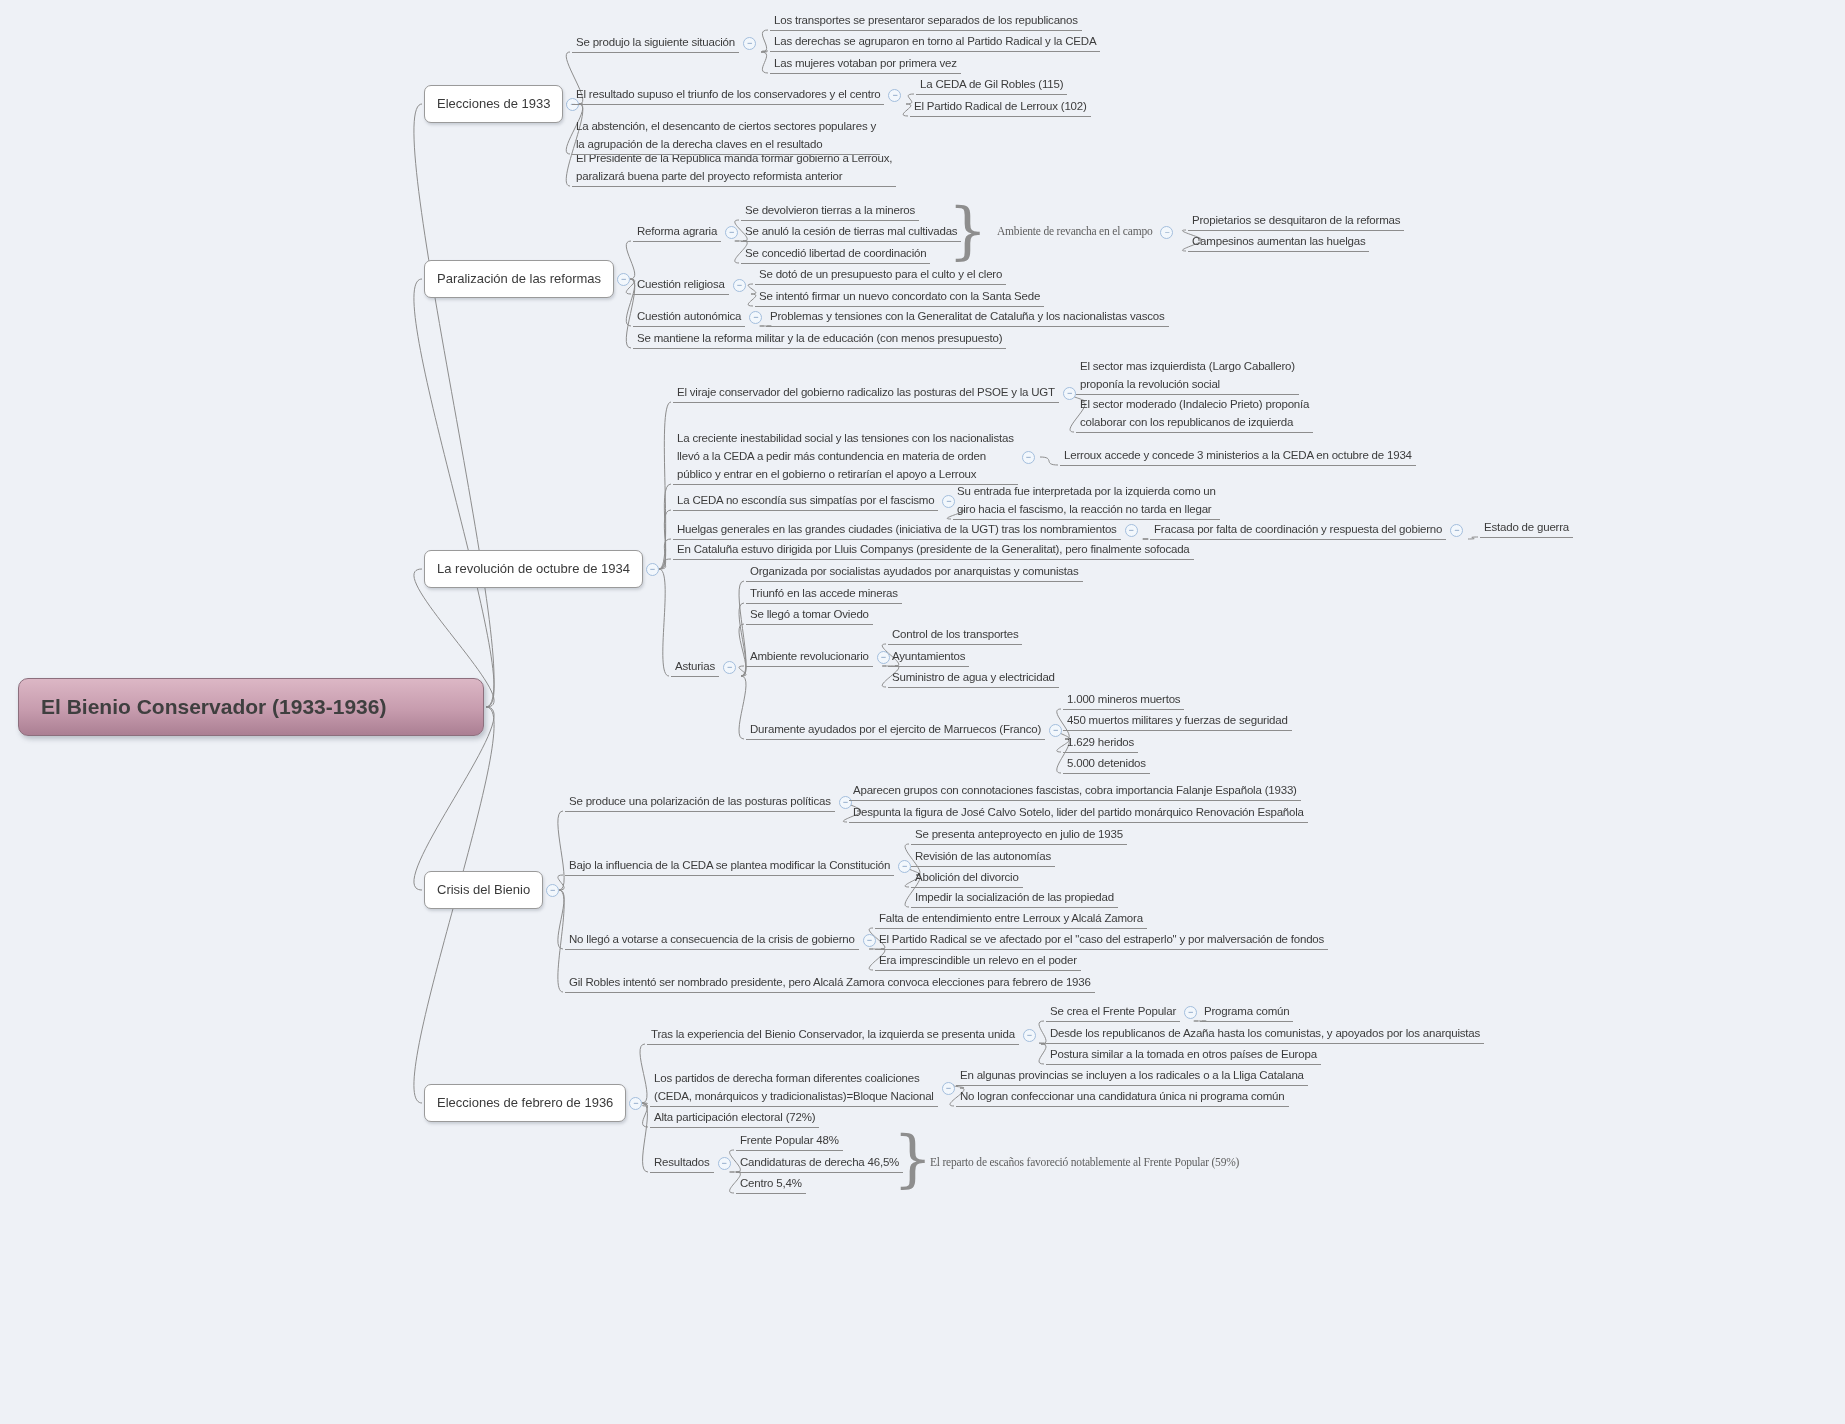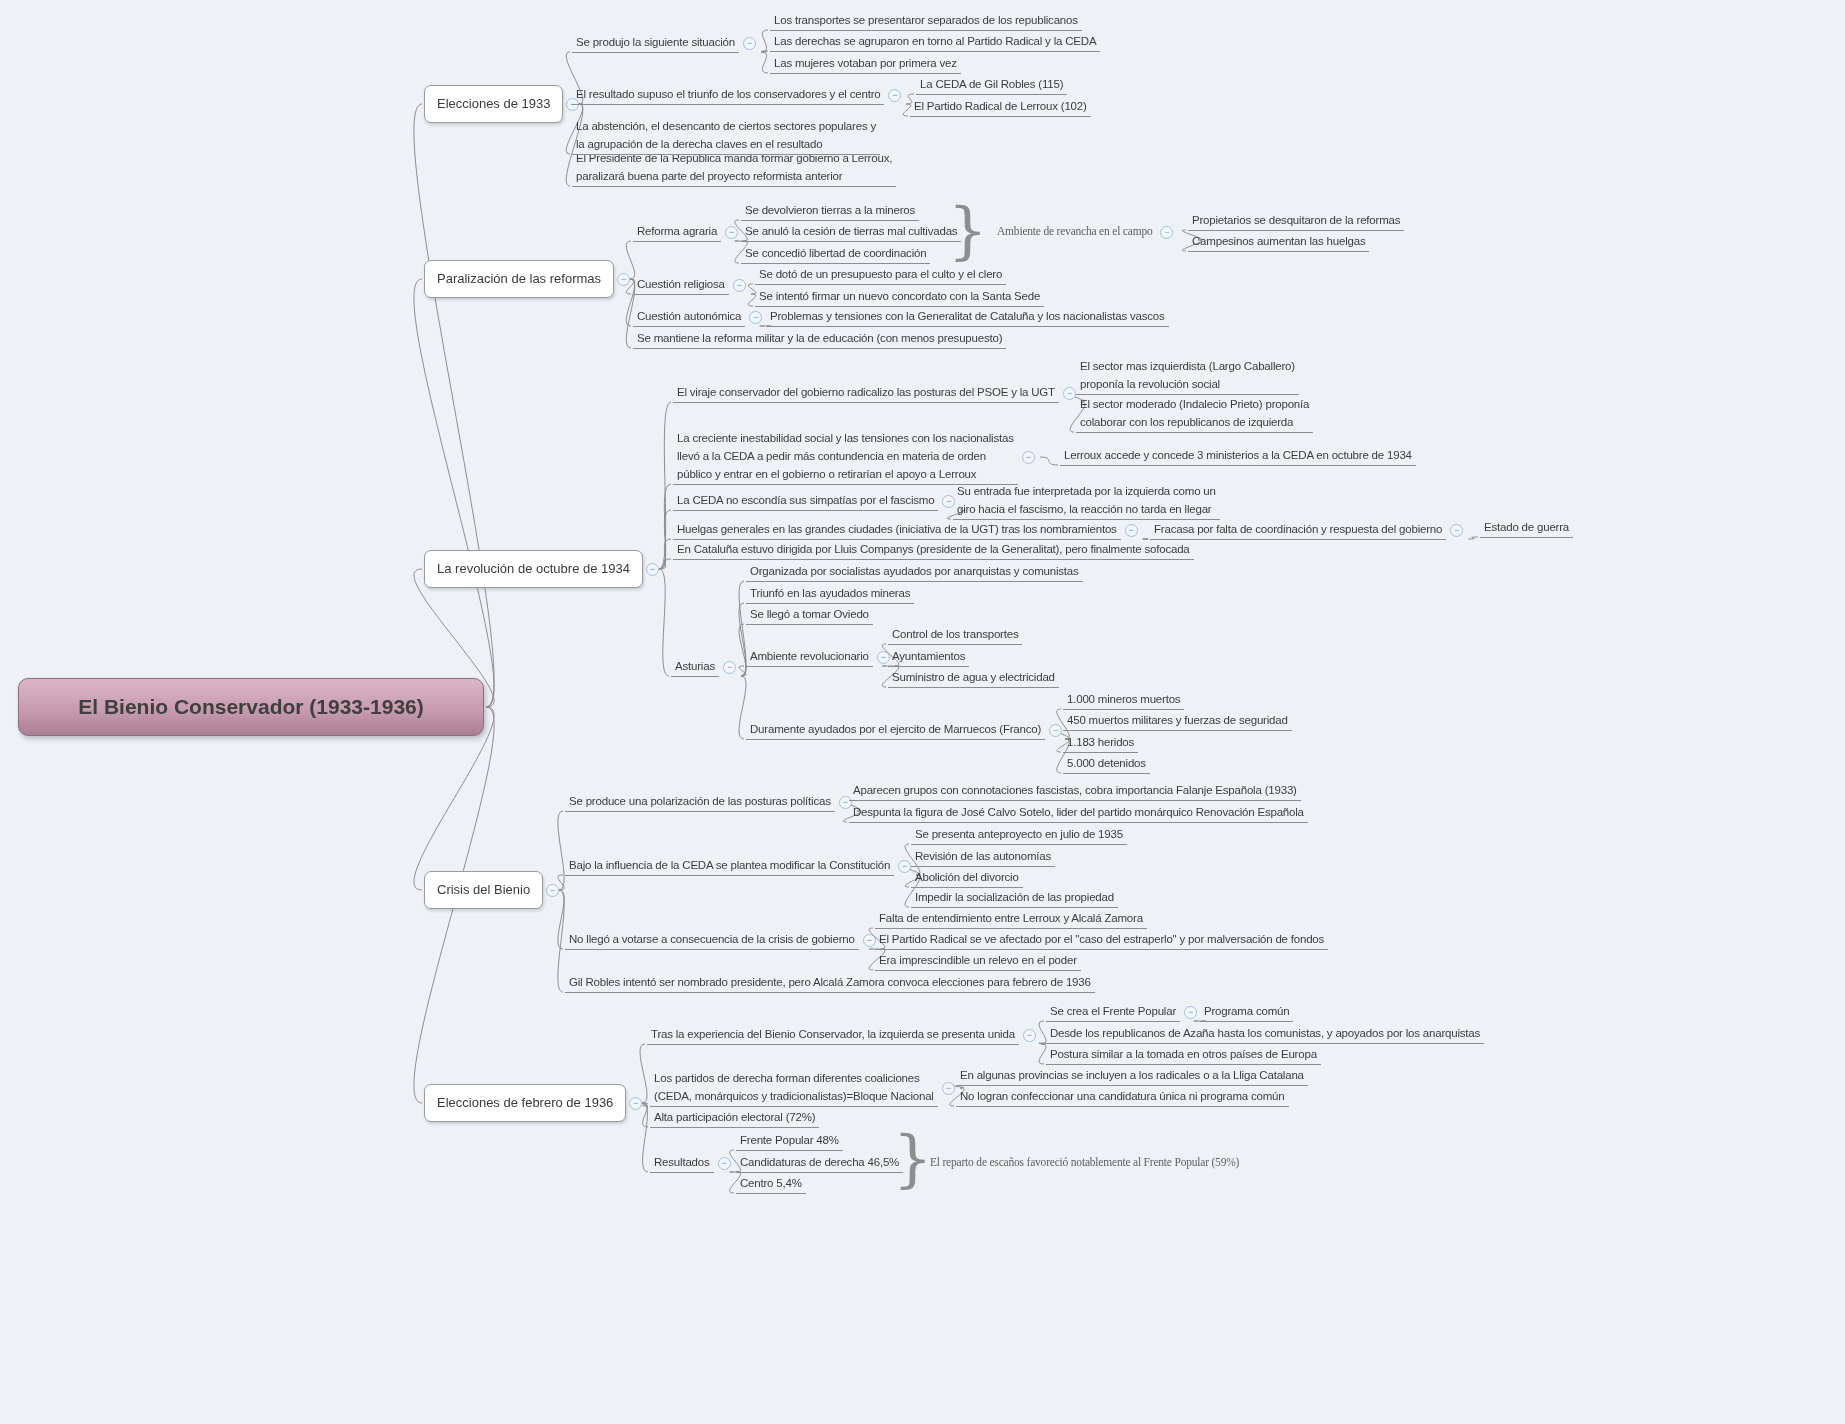--- a/index.html
+++ b/index.html
@@ -7,21 +7,21 @@
           font-family:"Liberation Sans","DejaVu Sans",sans-serif;}
   #wires{position:absolute;left:0;top:0;z-index:0;}
   #wires path{fill:none;stroke:#8d8d8d;stroke-width:1;}
   .t{position:absolute;z-index:2;font-size:11.5px;line-height:18px;letter-spacing:-0.2px;
      color:#3c3c3c;padding:0 4px 1px 4px;border-bottom:1px solid #8d8d8d;white-space:pre-line;}
   .nb{border-bottom:none;}
   .gray{color:#5f5f5f;font-family:Liberation Serif, serif;}
   .box{position:absolute;z-index:2;font-size:13px;line-height:16px;color:#3a3a3a;background:#ffffff;
        border:1px solid #9a9a9a;border-radius:7px;padding:10px 12px;white-space:nowrap;
        box-shadow:1px 2px 3px rgba(90,100,115,0.25);}
-  .root{position:absolute;z-index:2;left:18px;top:678px;min-width:420px;text-align:center;
+  .root{position:absolute;z-index:2;left:18px;top:678px;min-width:420px;text-align:left;
         font-size:21px;font-weight:bold;color:#3f3f3f;padding:16px 22px;border-radius:10px;
         border:1px solid #8c6f7d;background:linear-gradient(#dcb7c5,#c79cae 55%,#ab7f93);
         box-shadow:2px 3px 5px rgba(90,100,115,0.35);}
   .mini{position:absolute;right:-17px;top:calc(50% - 6px);width:11px;height:11px;border-radius:50%;
         background:#f2f7fc;border:1px solid #a3bedd;color:#6b8cb5;font-size:9px;line-height:11px;
         text-align:center;font-weight:normal;z-index:3;}
   .brace{position:absolute;z-index:1;font-family:"DejaVu Serif","Liberation Serif",serif;
          font-size:62px;line-height:76px;color:#8e8e8e;}
 </style>
 </head>
@@ -153,30 +153,30 @@
   <div class="t" id="v2a" style="left:1060px;top:446px">Lerroux accede y concede 3 ministerios a la CEDA en octubre de 1934</div>
   <div class="t ic" id="v3" style="left:673px;top:491px"><span>La CEDA no escondía sus simpatías por el fascismo</span><b class="mini">−</b></div>
   <div class="t" id="v3a" style="left:953px;top:482px">Su entrada fue interpretada por la izquierda como un
 giro hacia el fascismo, la reacción no tarda en llegar</div>
   <div class="t ic" id="v4" style="left:673px;top:520px"><span>Huelgas generales en las grandes ciudades (iniciativa de la UGT) tras los nombramientos</span><b class="mini">−</b></div>
   <div class="t ic" id="v4a" style="left:1150px;top:520px"><span>Fracasa por falta de coordinación y respuesta del gobierno</span><b class="mini">−</b></div>
   <div class="t" id="v4a1" style="left:1480px;top:518px">Estado de guerra</div>
   <div class="t" id="v5" style="left:673px;top:540px">En Cataluña estuvo dirigida por Lluis Companys (presidente de la Generalitat), pero finalmente sofocada</div>
   <div class="t ic" id="v6" style="left:671px;top:657px"><span>Asturias</span><b class="mini">−</b></div>
   <div class="t" id="a1" style="left:746px;top:562px">Organizada por socialistas ayudados por anarquistas y comunistas</div>
-  <div class="t" id="a2" style="left:746px;top:584px">Triunfó en las ayudados mineras</div>
+  <div class="t" id="a2" style="left:746px;top:584px">Triunfó en las accede mineras</div>
   <div class="t" id="a3" style="left:746px;top:605px">Se llegó a tomar Oviedo</div>
   <div class="t ic" id="a4" style="left:746px;top:647px"><span>Ambiente revolucionario</span><b class="mini">−</b></div>
   <div class="t" id="a4a" style="left:888px;top:625px">Control de los transportes</div>
   <div class="t" id="a4b" style="left:888px;top:647px">Ayuntamientos</div>
   <div class="t" id="a4c" style="left:888px;top:668px">Suministro de agua y electricidad</div>
   <div class="t ic" id="a5" style="left:746px;top:720px"><span>Duramente ayudados por el ejercito de Marruecos (Franco)</span><b class="mini">−</b></div>
   <div class="t" id="a5a" style="left:1063px;top:690px">1.000 mineros muertos</div>
   <div class="t" id="a5b" style="left:1063px;top:711px">450 muertos militares y fuerzas de seguridad</div>
-  <div class="t" id="a5c" style="left:1063px;top:733px">1.183 heridos</div>
+  <div class="t" id="a5c" style="left:1063px;top:733px">1.629 heridos</div>
   <div class="t" id="a5d" style="left:1063px;top:754px">5.000 detenidos</div>
 
   <div class="t ic" id="c1" style="left:565px;top:792px"><span>Se produce una polarización de las posturas políticas</span><b class="mini">−</b></div>
   <div class="t" id="c1a" style="left:849px;top:781px">Aparecen grupos con connotaciones fascistas, cobra importancia Falanje Española (1933)</div>
   <div class="t" id="c1b" style="left:849px;top:803px">Despunta la figura de José Calvo Sotelo, lider del partido monárquico Renovación Española</div>
   <div class="t ic" id="c2" style="left:565px;top:856px"><span>Bajo la influencia de la CEDA se plantea modificar la Constitución</span><b class="mini">−</b></div>
   <div class="t" id="c2a" style="left:911px;top:825px">Se presenta anteproyecto en julio de 1935</div>
   <div class="t" id="c2b" style="left:911px;top:847px">Revisión de las autonomías</div>
   <div class="t" id="c2c" style="left:911px;top:868px">Abolición del divorcio</div>
   <div class="t" id="c2d" style="left:911px;top:888px">Impedir la socialización de las propiedad</div>

